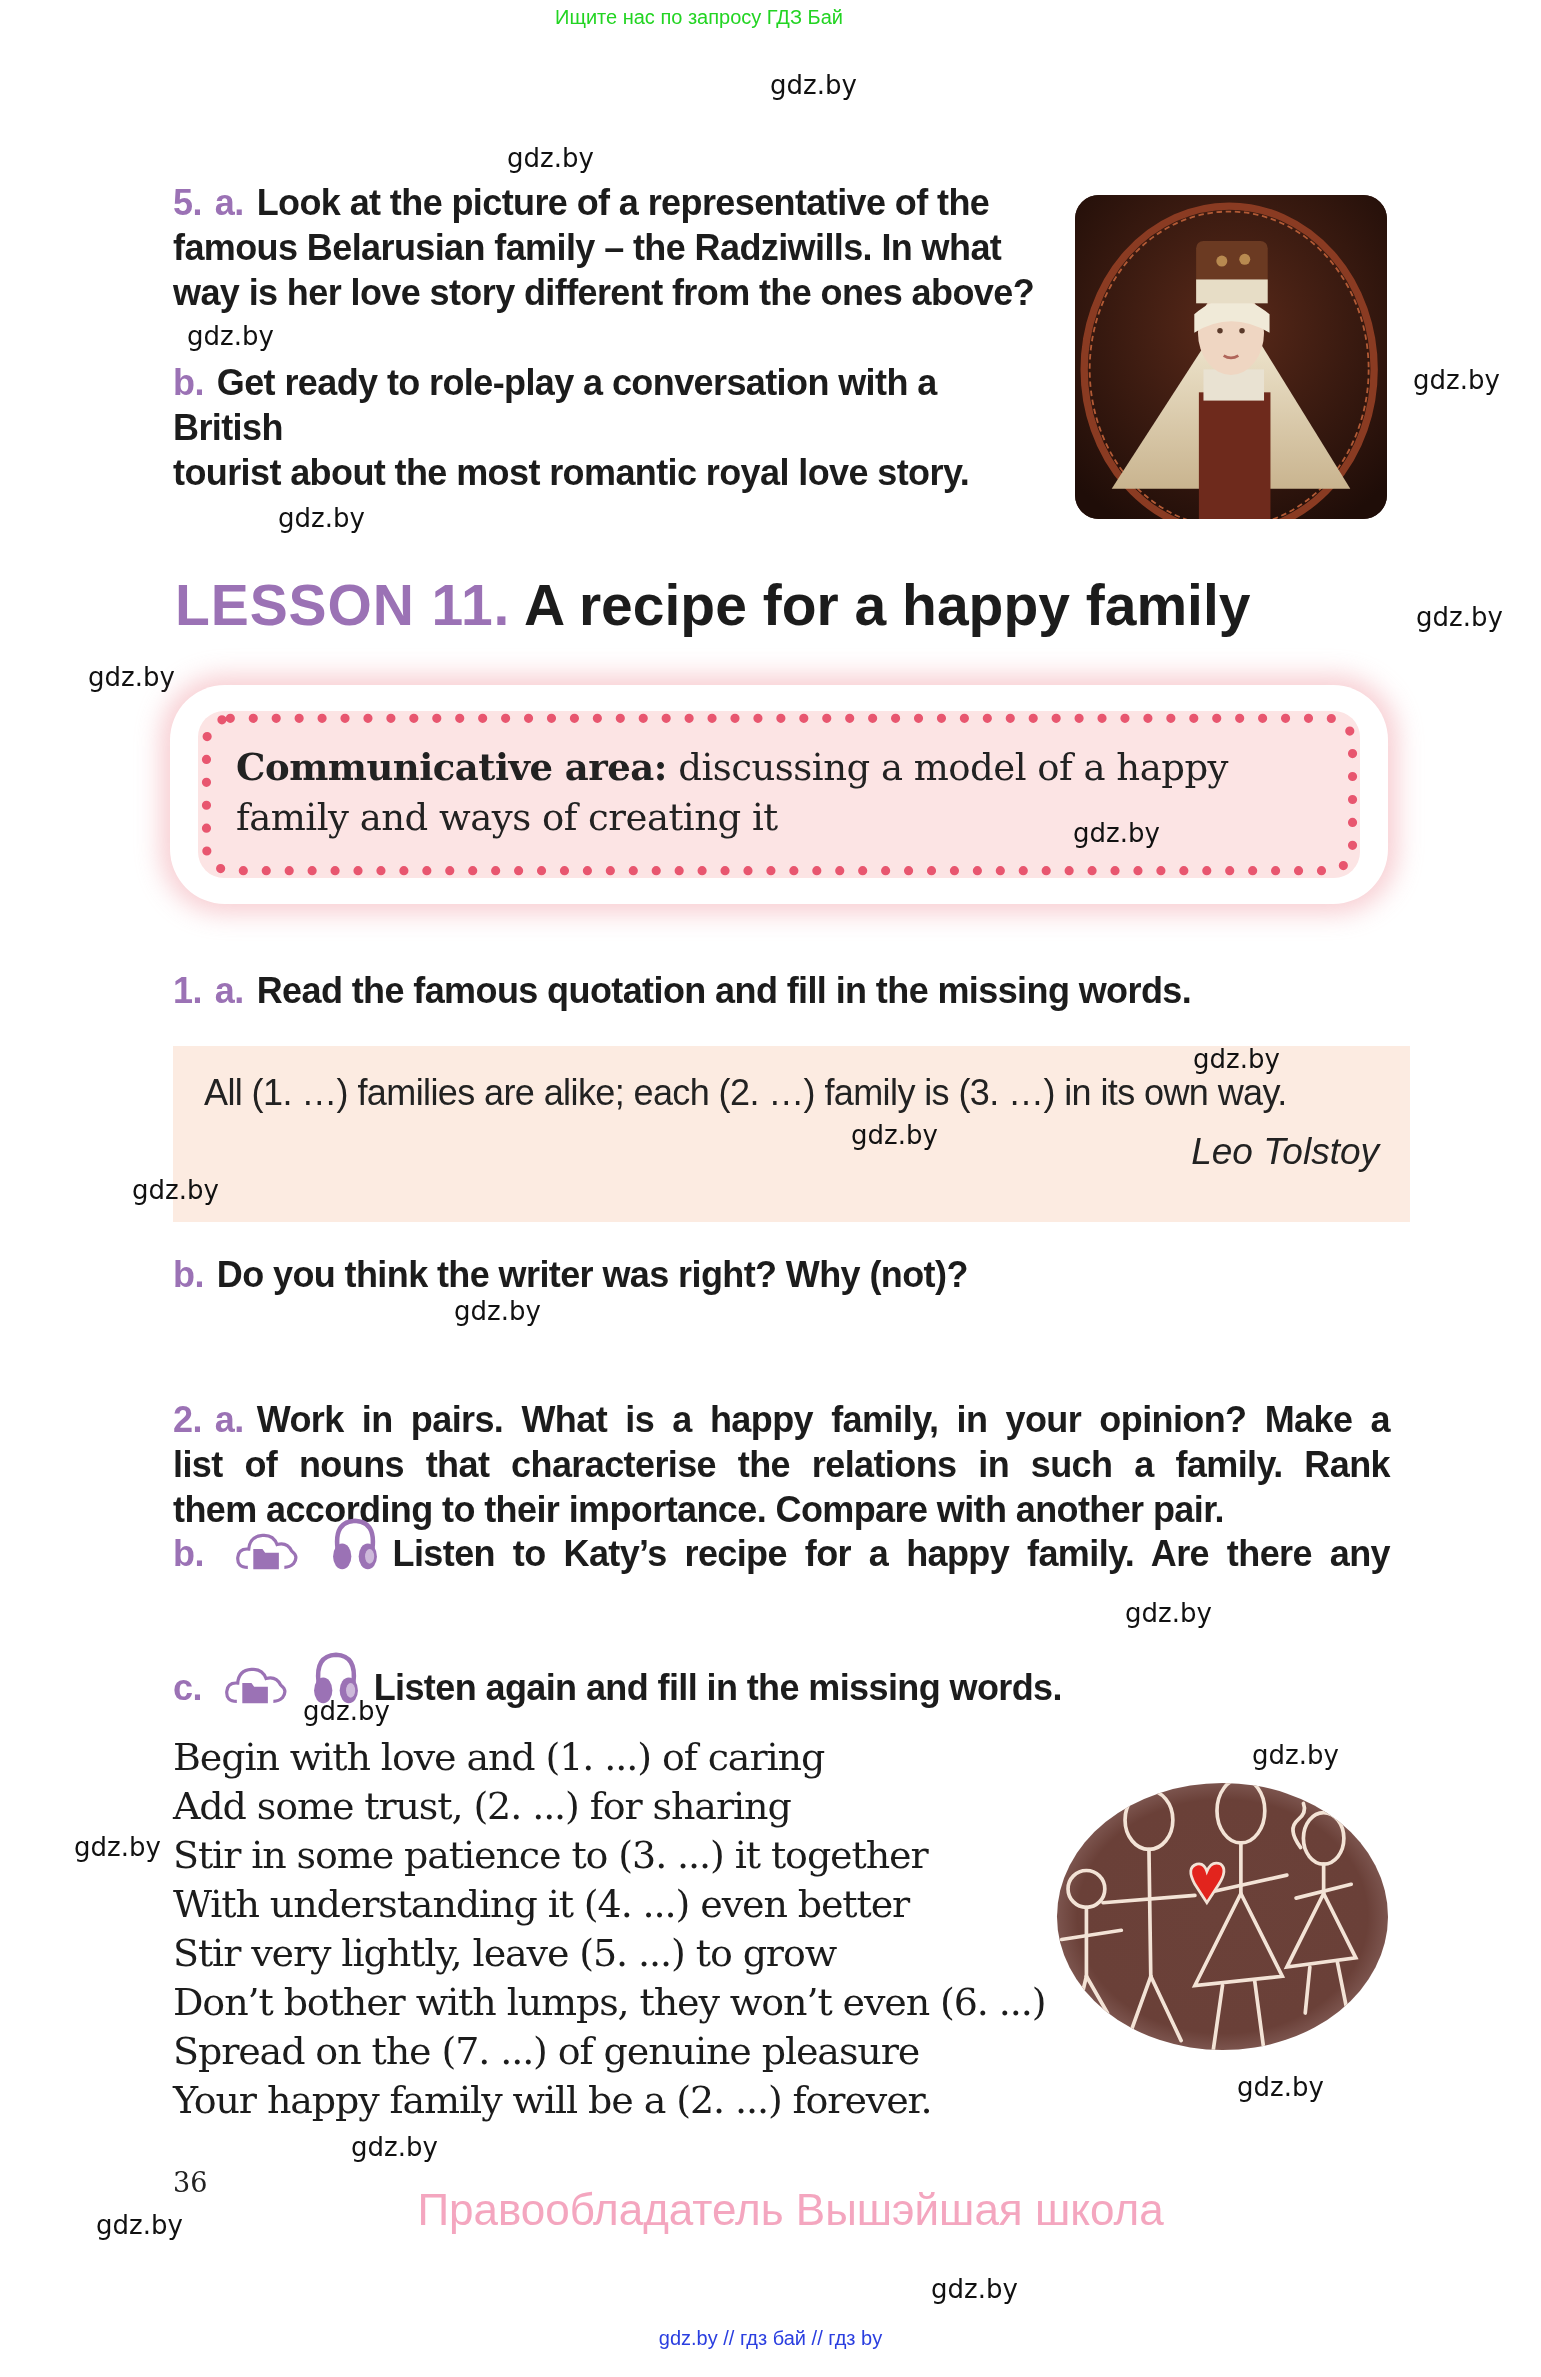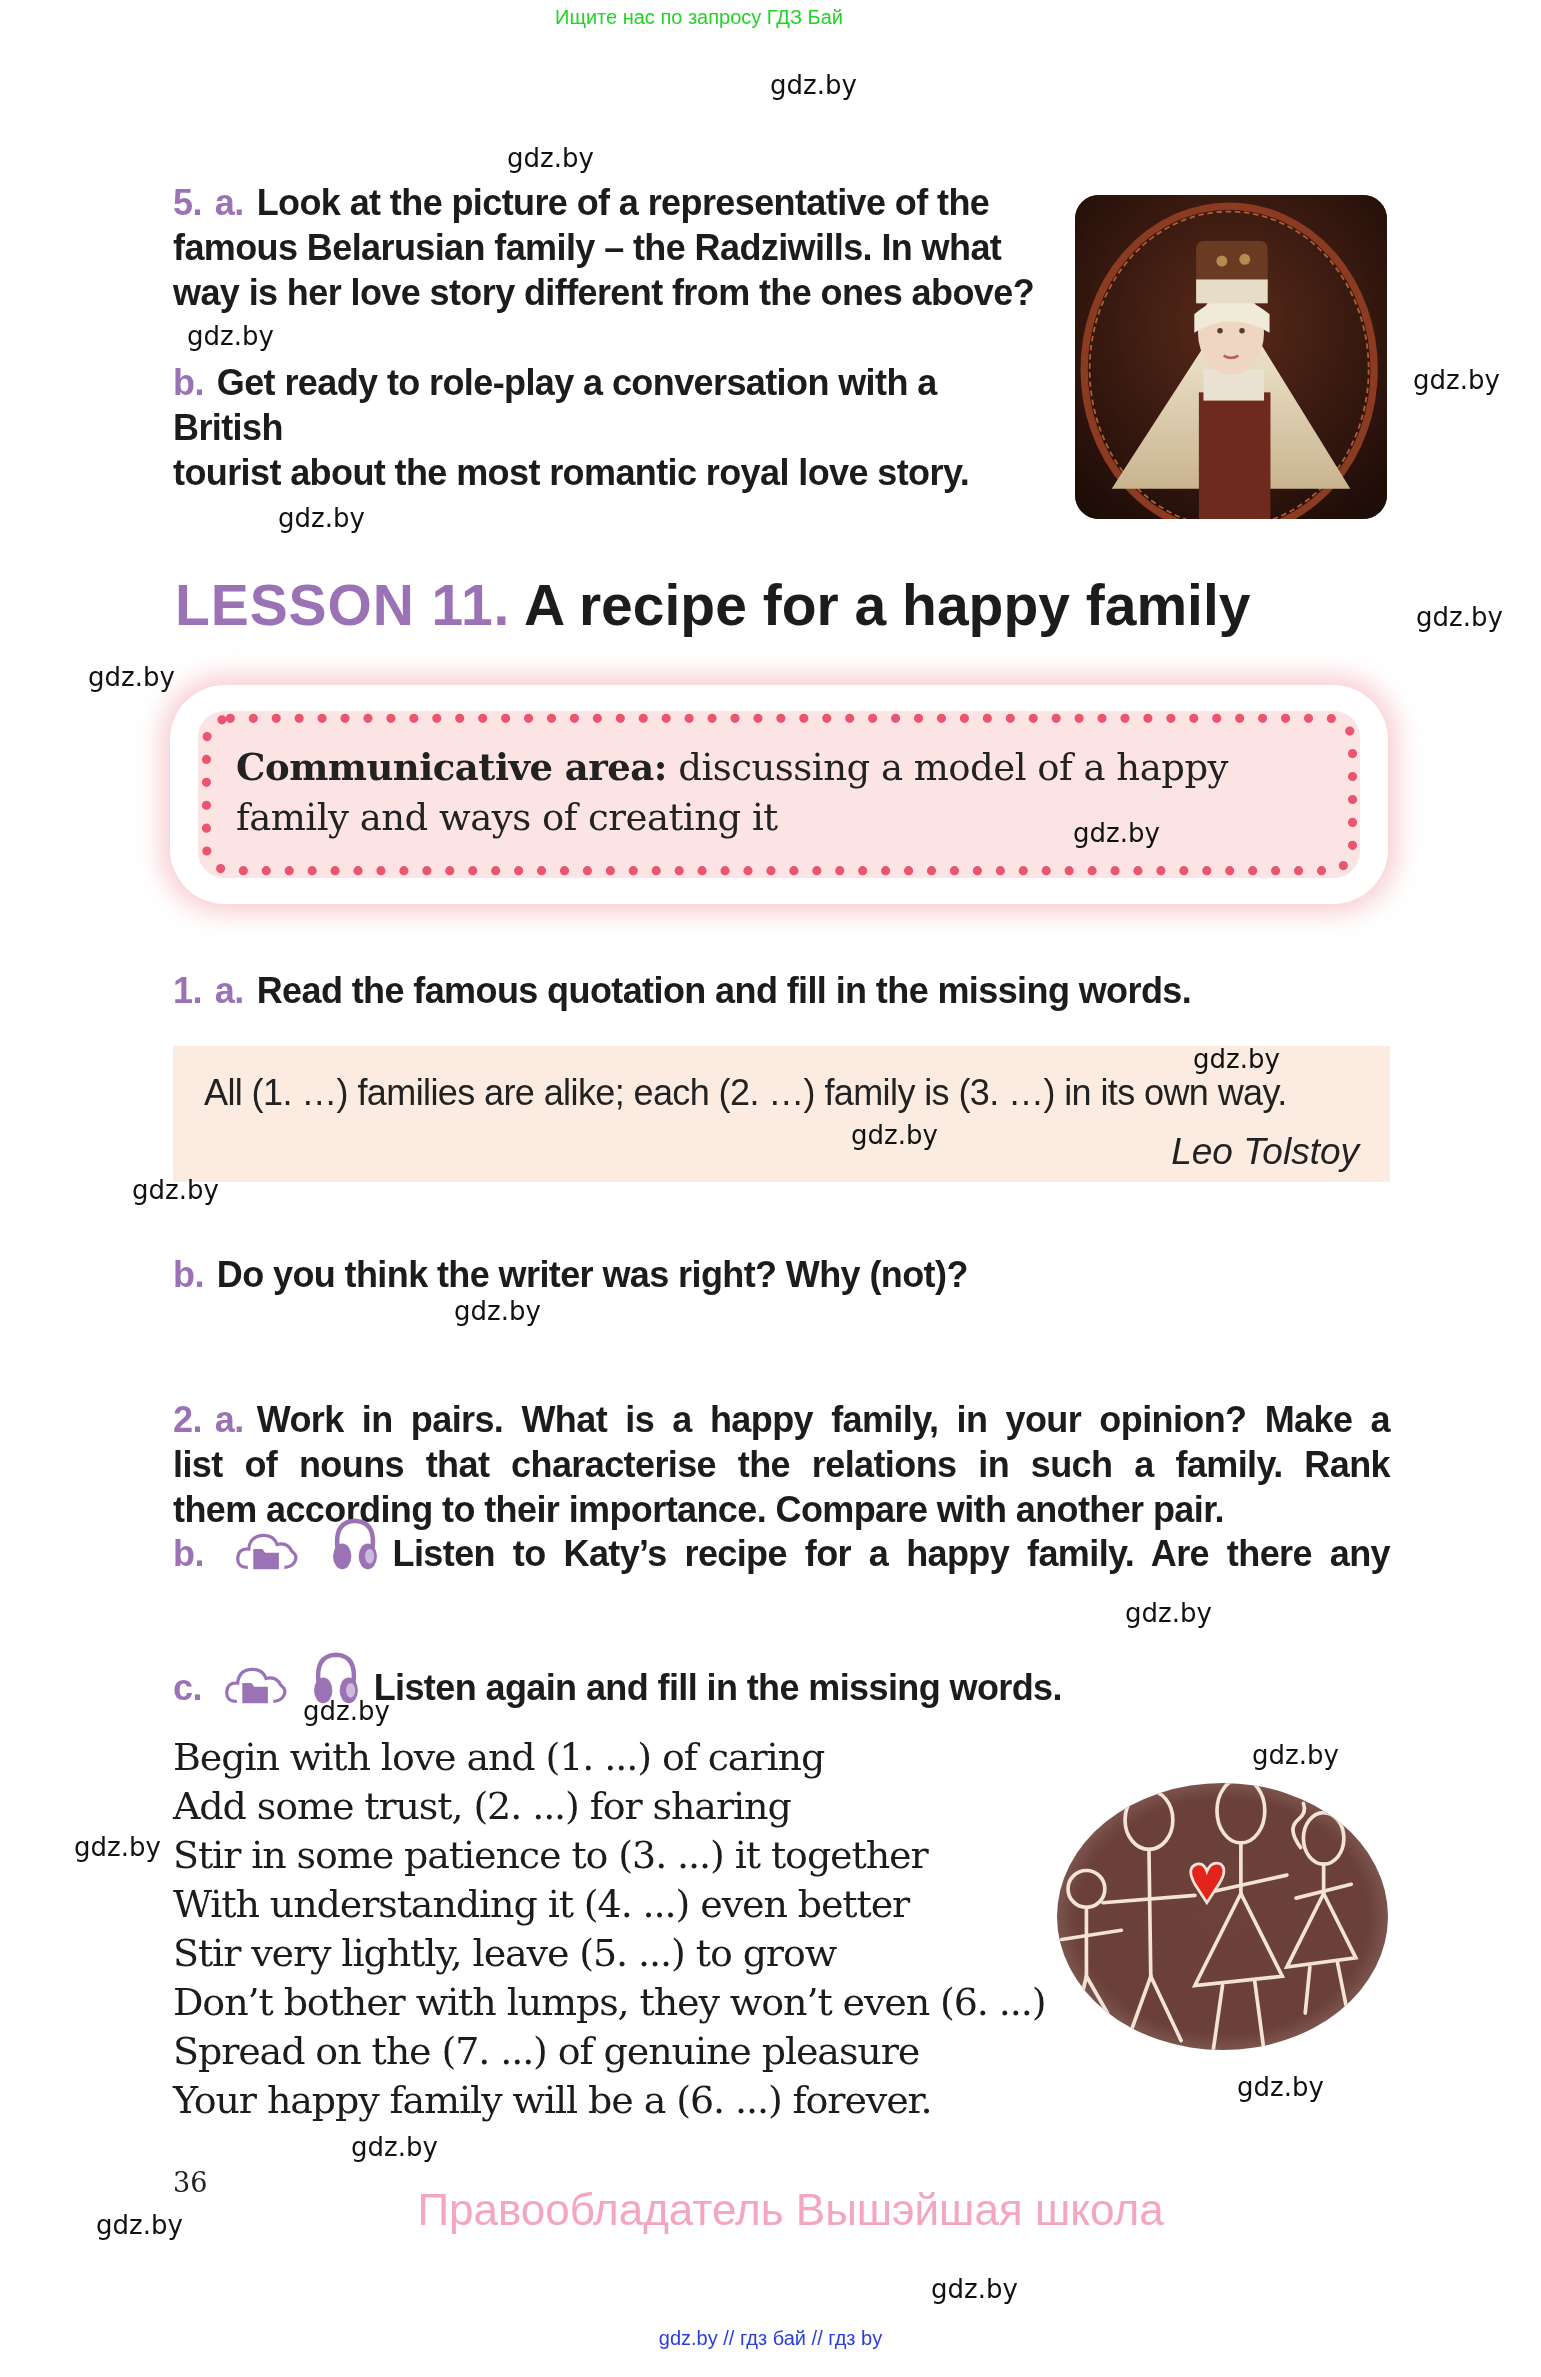--- a/index.html
+++ b/index.html
@@ -17,21 +17,21 @@
   .lesson { position:absolute; left:175px; top:572px; font-family:"Liberation Sans", sans-serif; font-weight:bold;
             font-size:57px; line-height:66px; white-space:nowrap; }
   .lesson .lbl { color:#9b72b5; letter-spacing:0.9px; }
   .lesson .ttl { color:#1c1c1c;margin-top:17px; }
   .comm-outer { position:absolute; left:170px; top:685px; width:1218px; height:219px; border-radius:55px; background:#fff;
                 box-shadow:0 0 24px 9.2px rgba(240,150,160,0.45); }
   .comm-inner { position:absolute; left:27.6px; top:26px; right:27.6px; bottom:26px; border-radius:26px; background:#fce4e4; }
   .comm-text { position:absolute; left:66px; top:57px; width:1094px; font-family:"DejaVu Serif", serif; font-size:37px;
                line-height:50px; color:#222; text-align:justify; text-align-last:left; letter-spacing:-0.5px; }
   .comm-text b { font-weight:bold; }
-  .quote-box { position:absolute; left:173px; top:1046px; width:1217px; height:136px; background:#fcebe1; }
+  .quote-box { position:absolute; left:173px; top:1046px; width:1217px; height:176px; background:#fcebe1;padding-left:20px; }
   .quote-text { position:absolute; left:31px; top:26px; font-family:"Liberation Sans", sans-serif; font-size:36px; color:#222; white-space:nowrap; letter-spacing:-0.6px; }
   .quote-author { position:absolute; right:31px; top:85px; font-family:"Liberation Sans", sans-serif; font-style:italic; font-size:37px; color:#222; }
   .icon { display:inline-block; vertical-align:-5.5px; margin-right:13px; }
   .poem { position:absolute; left:173px; top:1733px; font-family:"DejaVu Serif", serif; font-size:38px; line-height:49px; color:#1c1c1c; letter-spacing:-1.1px; white-space:nowrap; }
   .family-img { position:absolute; left:1057px; top:1783px; width:331px; height:267px; border-radius:50%;
                 background:radial-gradient(ellipse at center, #6b4139 0%, #6a4038 62%, #8a6560 78%, rgba(255,255,255,0) 100%); overflow:hidden; }
   .page-num { position:absolute; left:173px; top:2167px; font-family:"DejaVu Serif", serif; font-size:27px; color:#222; }
   .rights { position:absolute; left:0; width:1541px; top:2185px; text-align:center; font-family:"Liberation Sans", sans-serif; font-size:44px; color:#f4a6bf;padding-left:20px; }
   .bottom-links { position:absolute; left:0; width:1541px; top:2327px; text-align:center; font-family:"Liberation Sans", sans-serif; font-size:20px; color:#2a3ee0; }
 </style>
@@ -177,21 +177,21 @@
 </div>
 
 <div class="poem">
   <div>Begin with love and (1. ...) of caring</div>
   <div>Add some trust, (2. ...) for sharing</div>
   <div>Stir in some patience to (3. ...) it together</div>
   <div>With understanding it (4. ...) even better</div>
   <div>Stir very lightly, leave (5. ...) to grow</div>
   <div>Don’t bother with lumps, they won’t even (6. ...)</div>
   <div>Spread on the (7. ...) of genuine pleasure</div>
-  <div>Your happy family will be a (6. ...) forever.</div>
+  <div>Your happy family will be a (2. ...) forever.</div>
 </div>
 
 <div class="family-img">
   <svg width="331" height="267" viewBox="0 0 360 290">
     <g fill="none" stroke="#f3e3d6" stroke-width="4" stroke-linecap="round">
       <circle cx="32" cy="115" r="20"></circle>
         <line x1="32" y1="135" x2="32" y2="210"></line>
         <line x1="5" y1="170" x2="70" y2="160"></line>
         <line x1="32" y1="210" x2="20" y2="260"></line>
         <line x1="32" y1="210" x2="55" y2="250"></line>

